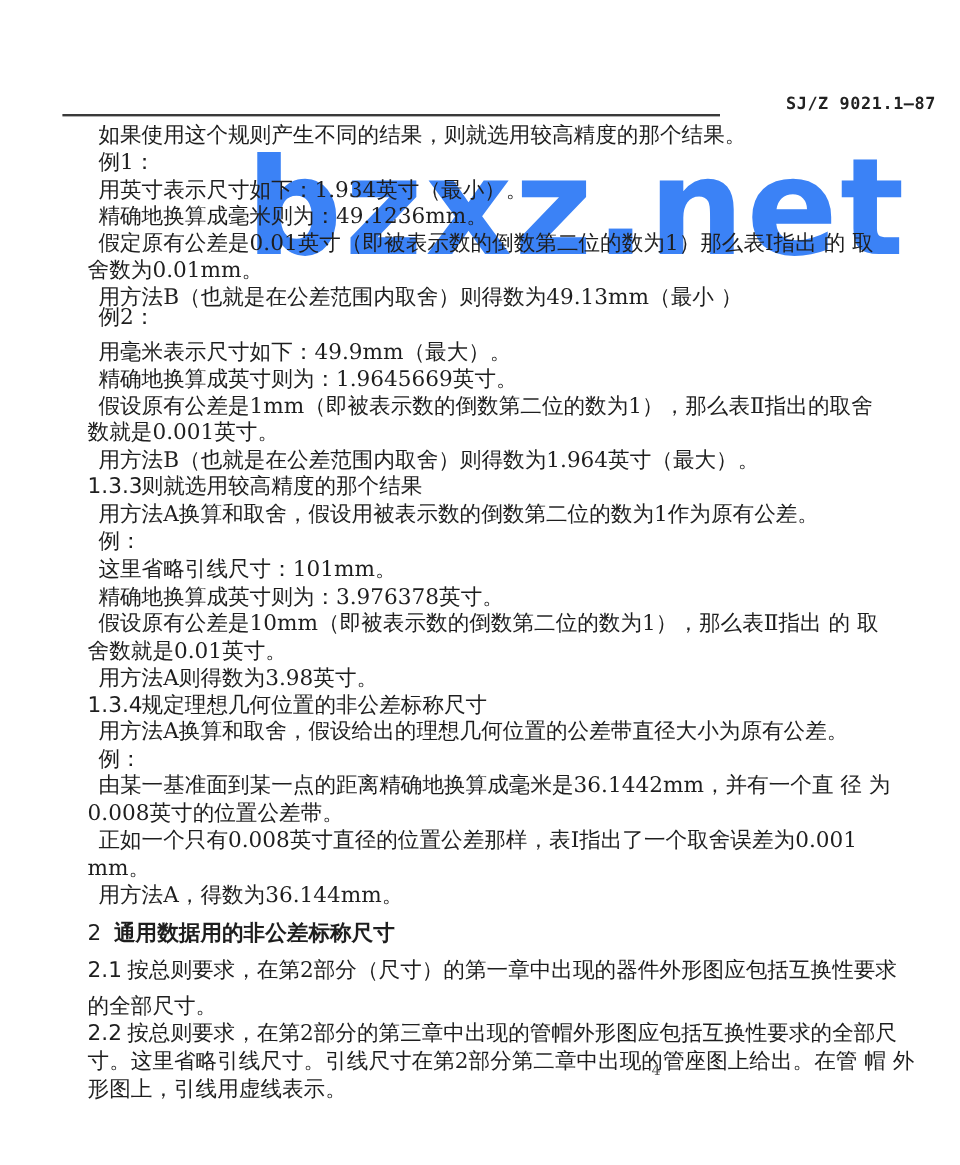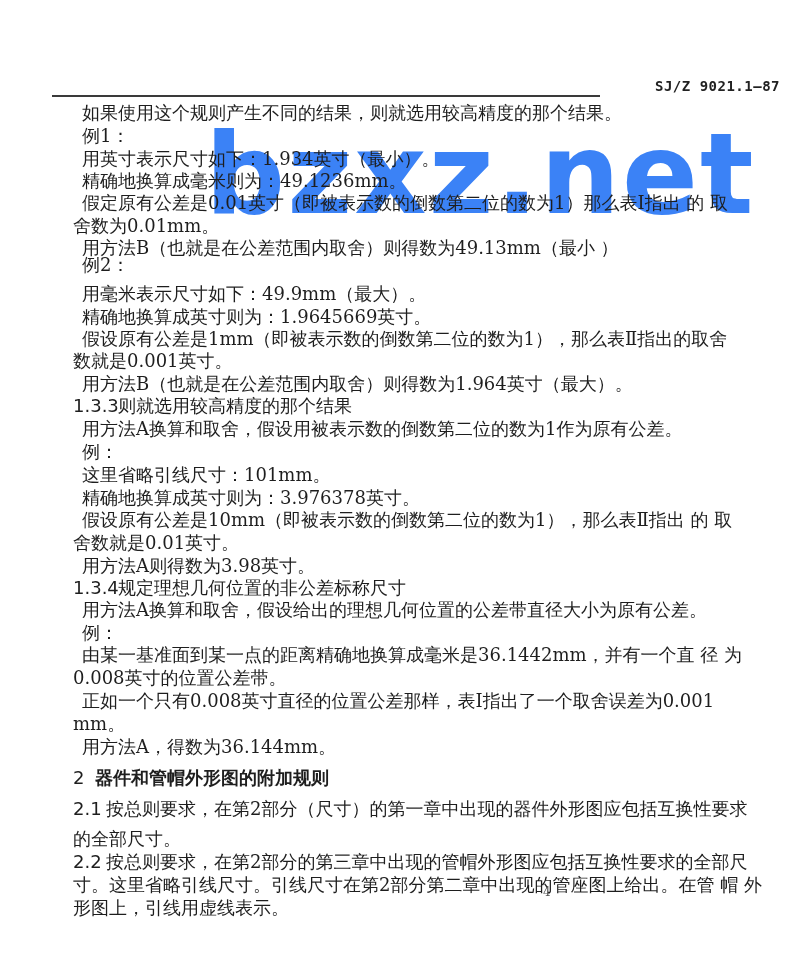--- a/index.html
+++ b/index.html
@@ -122,21 +122,21 @@
 </div>
 <div class="line indent" style="top:601px">用方法A换算和取舍，假设给出的理想几何位置的公差带直径大小为原有公差。</div>
 <div class="line indent" style="top:624px">例：</div>
 <div class="line indent" style="top:646px">由某一基准面到某一点的距离精确地换算成毫米是36.1442mm，并有一个直 径 为</div>
 <div class="line flush" style="top:669px">0.008英寸的位置公差带。</div>
 <div class="line indent" style="top:692px">正如一个只有0.008英寸直径的位置公差那样，表Ⅰ指出了一个取舍误差为0.001</div>
 <div class="line flush" style="top:715px">mm。</div>
 <div class="line indent" style="top:738px">用方法A，得数为36.144mm。</div>
 
 <div class="line flush bold" style="top:769px">
-  <span class="heading-num short">2</span><span>器件和管帽外形图的附加规则</span>
+  <span class="heading-num short">2</span><span>通用数据用的非公差标称尺寸</span>
 </div>
 
 <div class="line flush" style="top:800px">
   <span class="heading-num mid">2.1</span><span>按总则要求，在第2部分（尺寸）的第一章中出现的器件外形图应包括互换性要求</span>
 </div>
 <div class="line flush" style="top:830px">的全部尺寸。</div>
 
 <div class="line flush" style="top:853px">
   <span class="heading-num mid">2.2</span><span>按总则要求，在第2部分的第三章中出现的管帽外形图应包括互换性要求的全部尺</span>
 </div>

